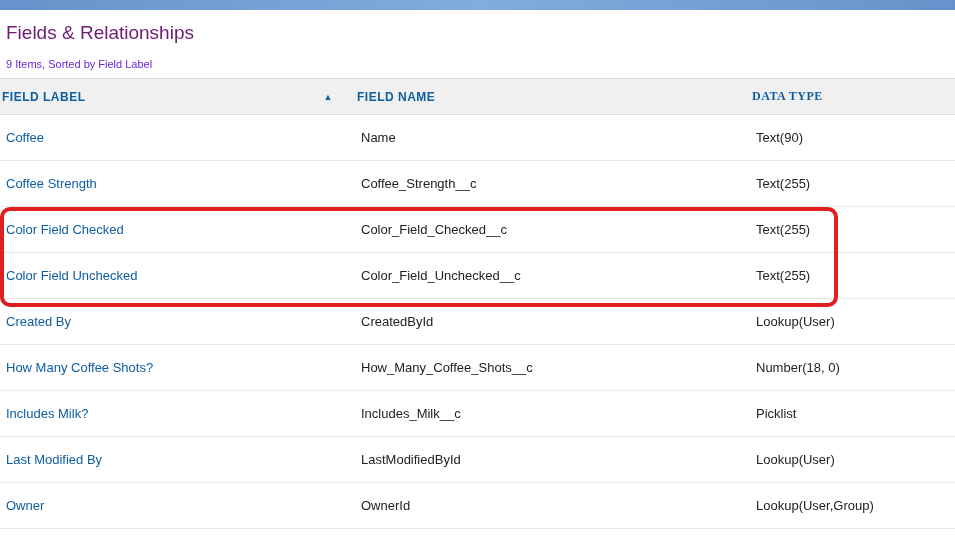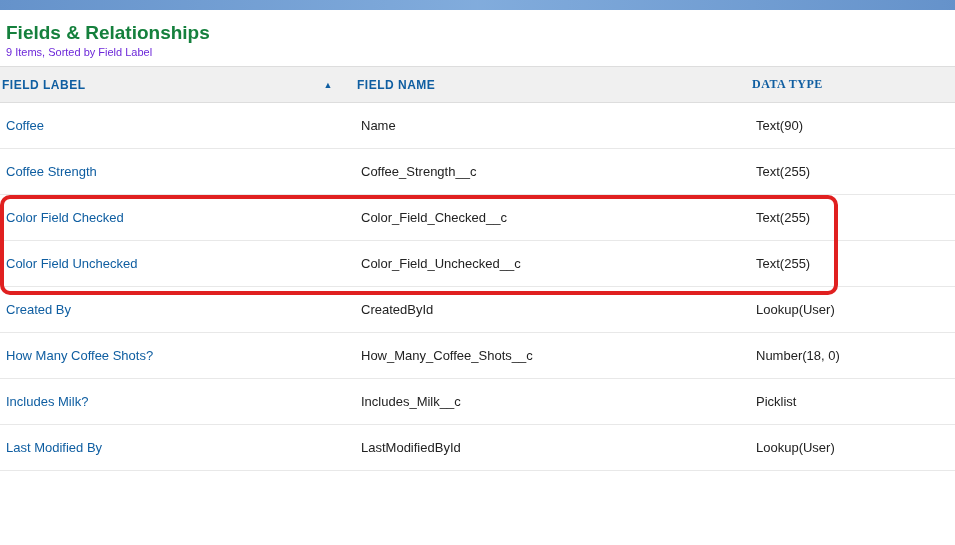--- a/index.html
+++ b/index.html
@@ -17,23 +17,23 @@
     .top-banner {
       height: 10px;
       background: linear-gradient(90deg, #4a7fc1 0%, #6b9dd6 50%, #4a7fc1 100%);
       opacity: 0.85;
     }
     .page-header {
       padding: 12px 6px 8px 6px;
     }
     .page-title {
       font-size: 19px;
-      font-weight: 700;
-      color: #15803d;
-      margin-bottom: 2px;
+      font-weight: 400;
+      color: #701a75;
+      margin-bottom: 14px;
     }
     .page-subtitle {
       font-size: 11px;
       color: #6d28d9;
     }
     .table {
       width: 100%;
       border-collapse: collapse;
     }
     .table thead tr {
@@ -158,17 +158,22 @@
     <tr>
       <td><a class="link">Includes Milk?</a></td>
       <td>Includes_Milk__c</td>
       <td>Picklist</td>
     </tr>
     <tr>
       <td><a class="link">Last Modified By</a></td>
       <td>LastModifiedById</td>
       <td>Lookup(User)</td>
     </tr>
+    <tr>
+      <td><a class="link">Owner</a></td>
+      <td>OwnerId</td>
+      <td>Lookup(User,Group)</td>
+    </tr>
   </tbody>
 </table>
 
 <div class="highlight-box" style="left:0px; top:129px; width:838px; height:100px;"></div>
 </div>
 
 </body></html>

